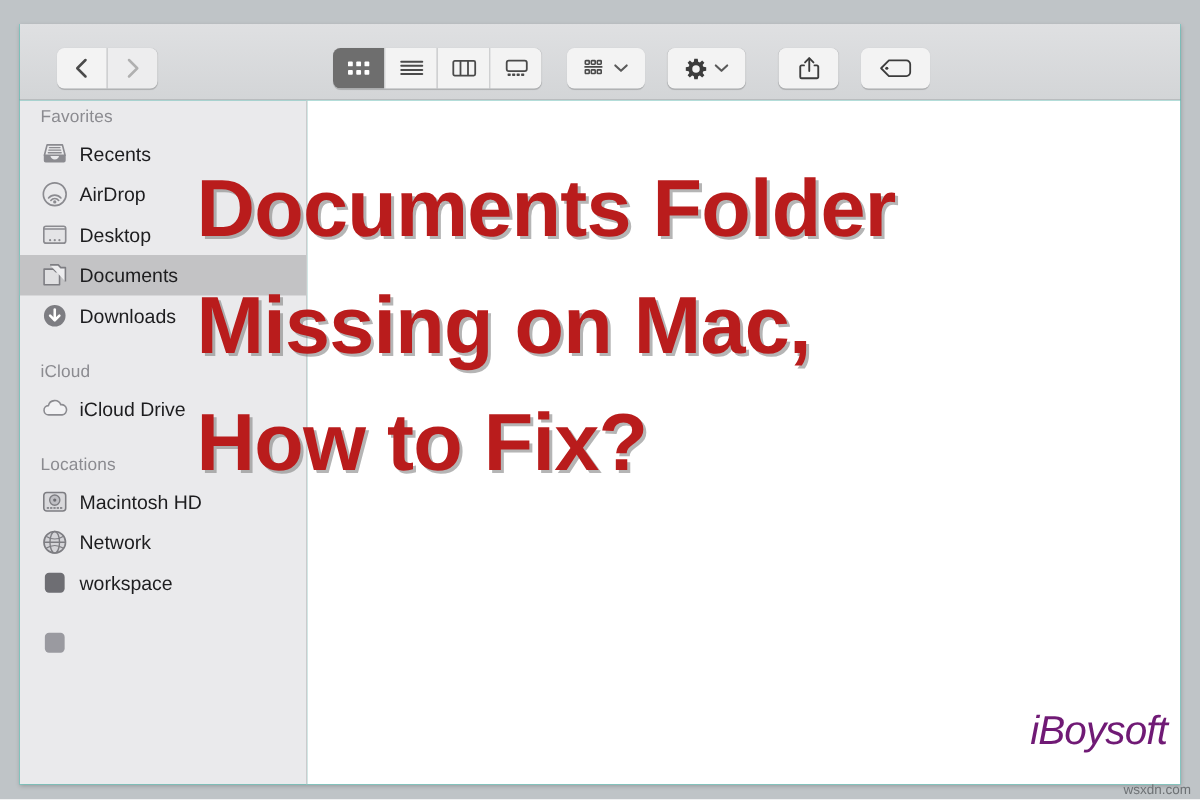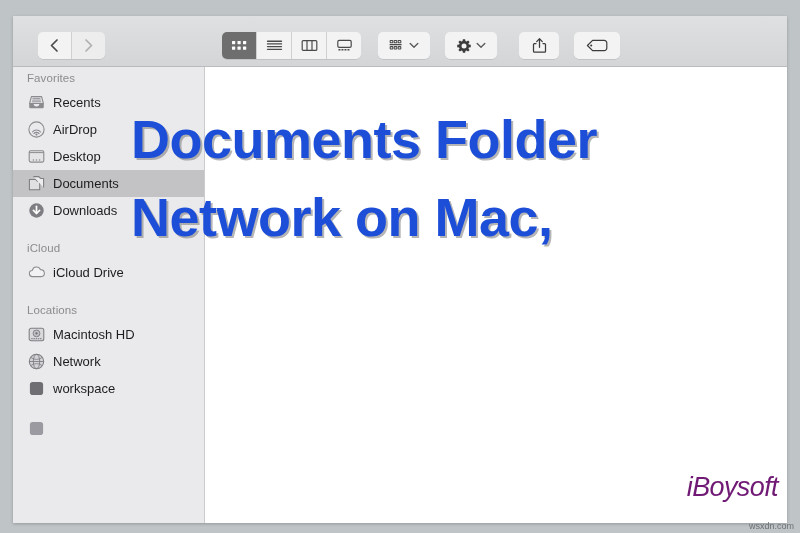--- a/index.html
+++ b/index.html
@@ -122,21 +122,21 @@
     left: 131px; top: 100px;
     width: 660px;
     z-index: 40;
     pointer-events: none;
   }
   #headline .hl {
     font-family: "Liberation Sans", sans-serif;
     font-weight: bold;
     font-size: 54px;
     line-height: 78px;
-    color: #1d4ed8;
+    color: #b91c1c;
     text-shadow: 2px 2px 0 rgba(120,120,120,0.55);
     white-space: nowrap;
     letter-spacing: -0.5px;
   }
 
   
   #logo {
     position: absolute;
     right: 22px; bottom: 30px;
     z-index: 45;
@@ -419,20 +419,21 @@
       </div>
 
     </div>
 
     <div id="content"></div>
 
   </div>
 
   <div id="headline">
     <div class="hl">Documents Folder</div>
-    <div class="hl">Network on Mac,</div>
+    <div class="hl">Missing on Mac,</div>
+    <div class="hl">How to Fix?</div>
   </div>
 
   <div id="logo">iBoysoft</div>
 
   <div id="watermark">wsxdn.com</div>
 
 </div>
 
 </body></html>

